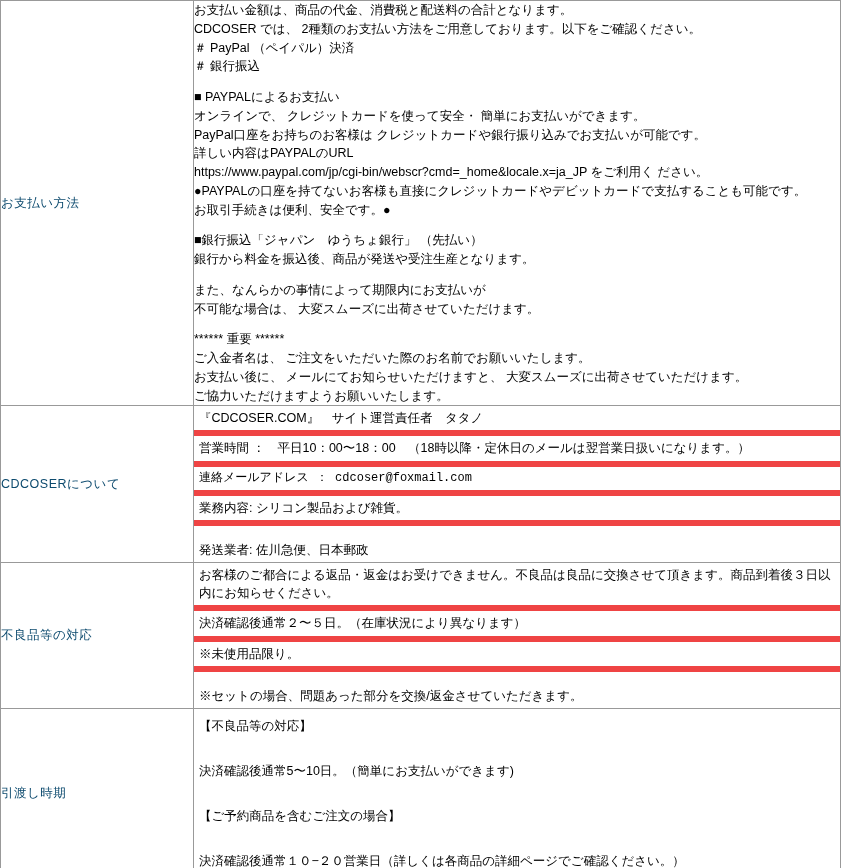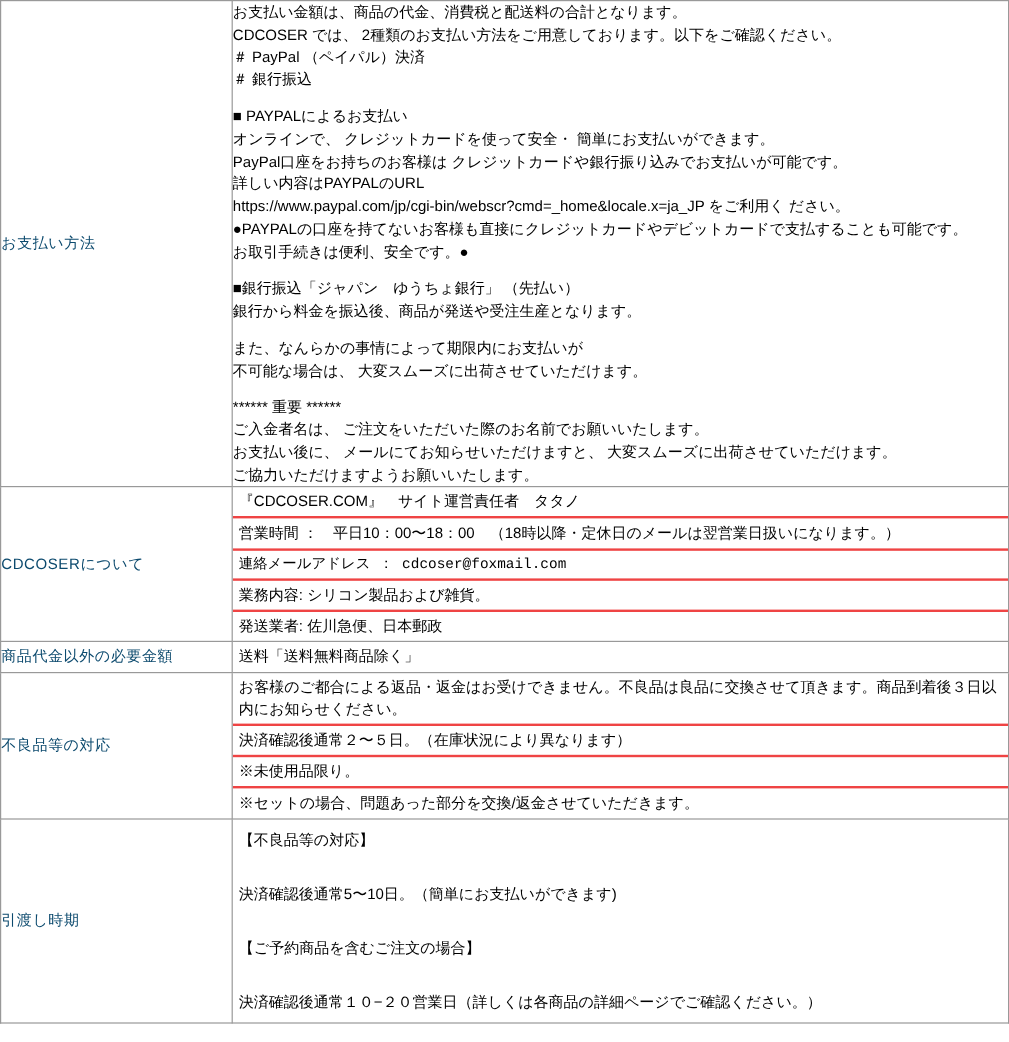--- a/index.html
+++ b/index.html
@@ -53,26 +53,27 @@
     letter-spacing: 0;
   }
   .blank {
     height: 12px;
   }
   .payment-cell {
     padding-top: 2px;
     padding-bottom: 4px;
   }
   .sub-row {
-    border-bottom: 2px solid #ef4444;
+    border-bottom: 6px solid #ef4444;
     padding: 3px 0 3px 2px;
     line-height: 1.45;
   }
   .sub-row:last-child {
     border-bottom: none;
+    margin-top: 12px;
   }
   .cd-cell {
     padding: 0;
   }
   .cd-cell .sub-row {
     padding-left: 5px;
   }
   .plain-block {
     padding: 3px 0 3px 5px;
     line-height: 1.5;
@@ -128,26 +129,20 @@
         <td class="label">CDCOSERについて</td>
         <td class="content cd-cell">
           <div class="sub-row">『CDCOSER.COM』　サイト運営責任者　タタノ</div>
           <div class="sub-row">営業時間 ：　平日10：00〜18：00　（18時以降・定休日のメールは翌営業日扱いになります。）</div>
           <div class="sub-row mono">連絡メールアドレス ： cdcoser@foxmail.com</div>
           <div class="sub-row">業務内容: シリコン製品および雑貨。</div>
           <div class="sub-row">発送業者: 佐川急便、日本郵政</div>
         </td>
       </tr>
 
-      <tr>
-        <td class="label">商品代金以外の必要金額</td>
-        <td class="content">
-          <div class="plain-block">送料「送料無料商品除く」</div>
-        </td>
-      </tr>
 
 
       <tr>
         <td class="label">不良品等の対応</td>
         <td class="content defect-block">
           <div class="sub-row">お客様のご都合による返品・返金はお受けできません。不良品は良品に交換させて頂きます。商品到着後３日以内にお知らせください。</div>
           <div class="sub-row">決済確認後通常２〜５日。（在庫状況により異なります）</div>
           <div class="sub-row">※未使用品限り。</div>
           <div class="sub-row">※セットの場合、問題あった部分を交換/返金させていただきます。</div>
         </td>

